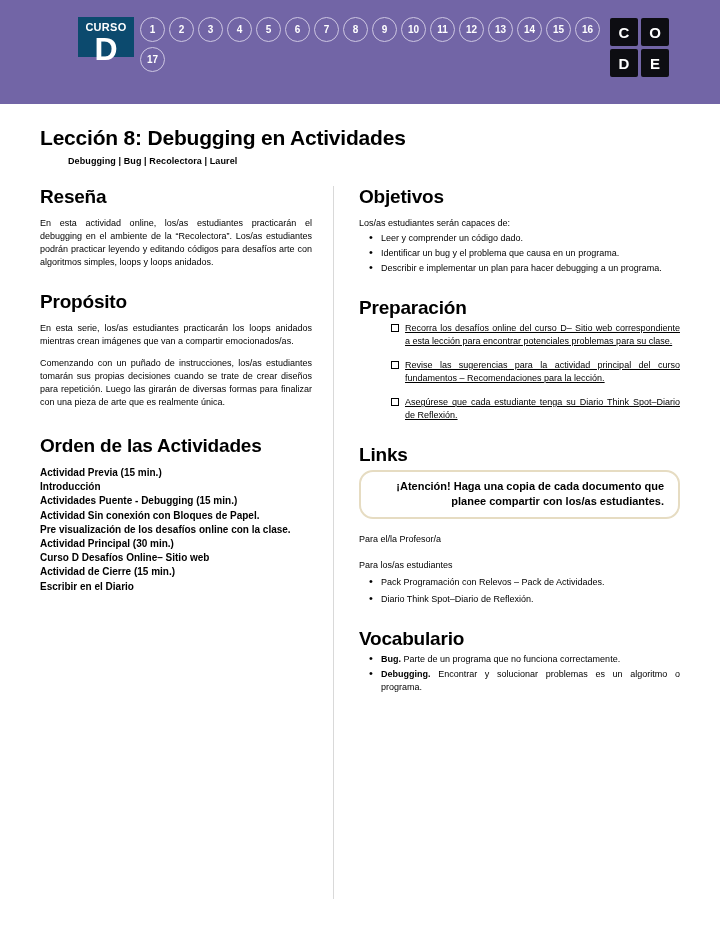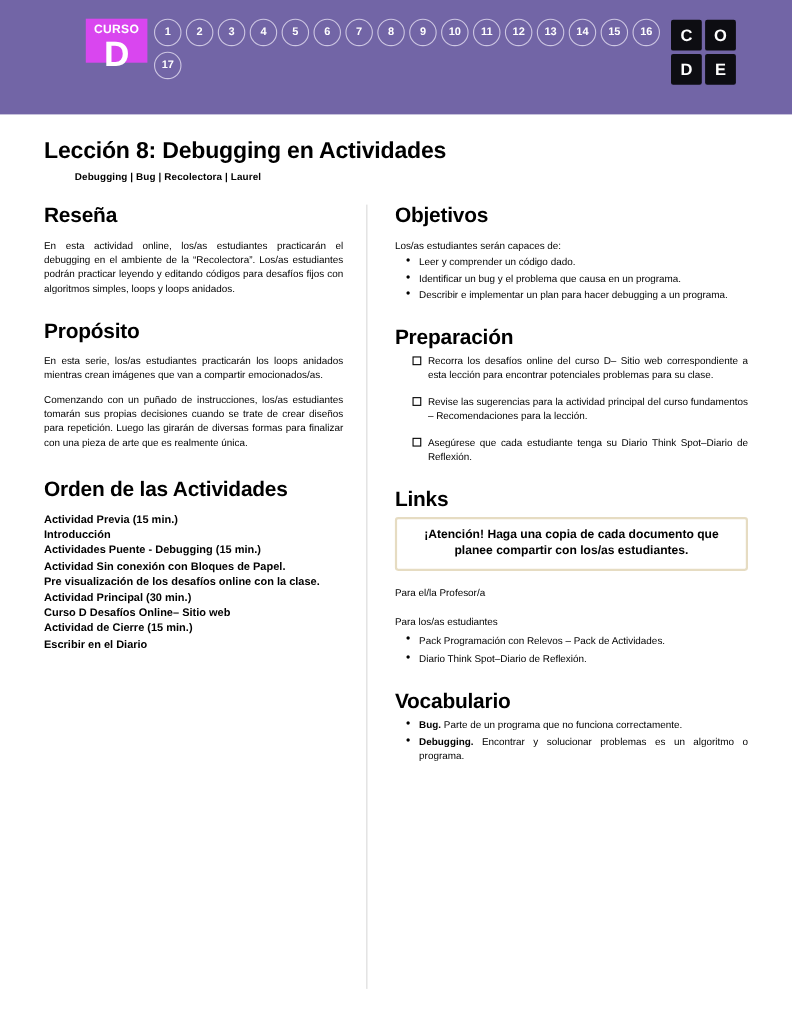--- a/index.html
+++ b/index.html
@@ -28,21 +28,21 @@
     position: absolute;
     left: 78px;
     top: 17px;
     right: 14px;
     display: flex;
     align-items: flex-start;
   }
   .curso-badge {
     width: 56px;
     height: 40px;
-    background: #d946ef;
+    background: #0c4a6e;
     color: #ffffff;
     display: flex;
     flex-direction: column;
     align-items: center;
     justify-content: flex-start;
     padding-top: 4px;
     box-sizing: border-box;
     flex: 0 0 auto;
   }
   .curso-badge .curso-word {
@@ -202,23 +202,24 @@
   ul.bullets.left > li { text-align: left; }
 
   ul.checkboxes {
     margin: 0;
     padding-left: 30px;
     list-style: none;
   }
   ul.checkboxes > li {
     font-size: 9px;
     line-height: 13px;
-    margin: 0 0 11px 0;
+    margin: 0 0 11px 16px;
     position: relative;
     text-align: justify;
+    text-decoration: underline;
   }
   ul.checkboxes > li:last-child { margin-bottom: 0; }
   ul.checkboxes > li::before {
     content: "";
     position: absolute;
     left: -14px;
     top: 2px;
     width: 6px;
     height: 6px;
     border: 1px solid #000;
@@ -226,24 +227,24 @@
 
   .activity-list {
     font-size: 10px;
     font-weight: bold;
     line-height: 14.2px;
   }
   .activity-list > div { margin: 0; }
 
   .callout {
     border: 2px solid #e6dcc2;
-    border-radius: 3px;
+    border-radius: 14px;
     background: #ffffff;
     padding: 7px 14px 8px 14px;
-    text-align: center;
+    text-align: right;
     font-size: 11px;
     font-weight: bold;
     line-height: 15px;
     margin-top: 4px;
     box-sizing: border-box;
   }
 
   .links-group-label {
     font-size: 9px;
     line-height: 13px;
@@ -299,21 +300,21 @@
     <h1 class="lesson-title">Lección 8: Debugging en Actividades</h1>
     <p class="keywords">Debugging | Bug | Recolectora | Laurel</p>
   </div>
 
   <div class="columns">
 
     <div class="col-left">
 
       <div class="sec">
         <h2 class="section-title">Reseña</h2>
-        <p class="body-text">En esta actividad online, los/as estudiantes practicarán el debugging en el ambiente de la “Recolectora”. Los/as estudiantes podrán practicar leyendo y editando códigos para desafíos fijos con algoritmos simples, loops y loops anidados.</p>
+        <p class="body-text">En esta actividad online, los/as estudiantes practicarán el debugging en el ambiente de la “Recolectora”. Los/as estudiantes podrán practicar leyendo y editando códigos para desafíos arte con algoritmos simples, loops y loops anidados.</p>
       </div>
 
       <div class="sec gap-lg">
         <h2 class="section-title">Propósito</h2>
         <p class="body-text">En esta serie, los/as estudiantes practicarán los loops anidados mientras crean imágenes que van a compartir emocionados/as.</p>
         <p class="body-text">Comenzando con un puñado de instrucciones, los/as estudiantes tomarán sus propias decisiones cuando se trate de crear diseños para repetición. Luego las girarán de diversas formas para finalizar con una pieza de arte que es realmente única.</p>
       </div>
 
       <div class="sec">
         <h2 class="section-title">Orden de las Actividades</h2>

